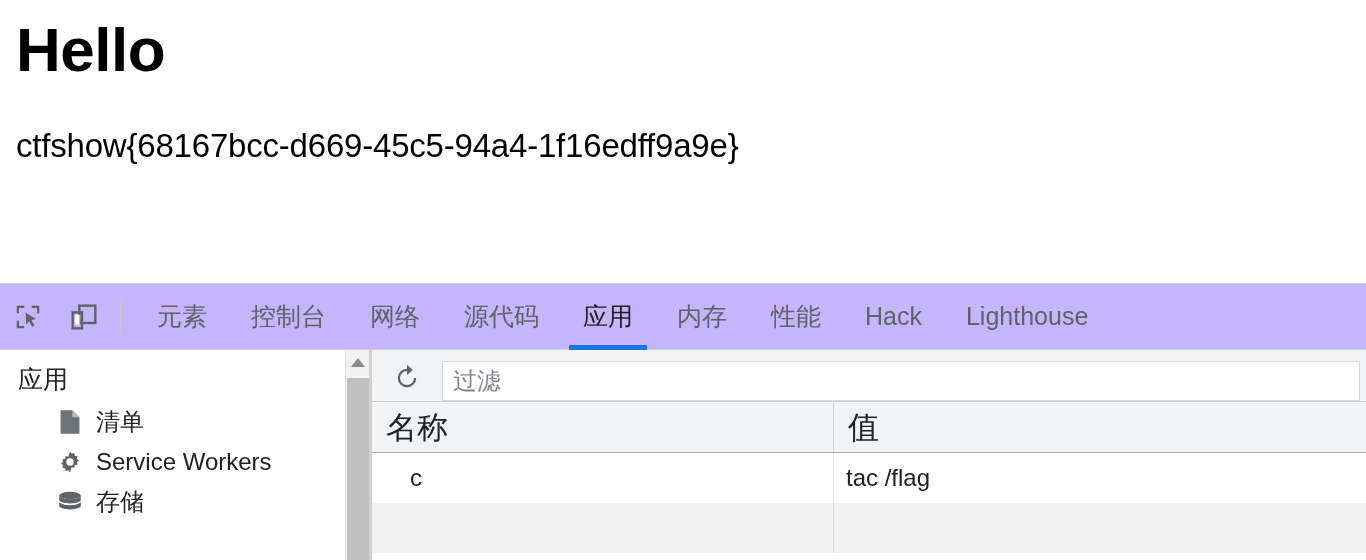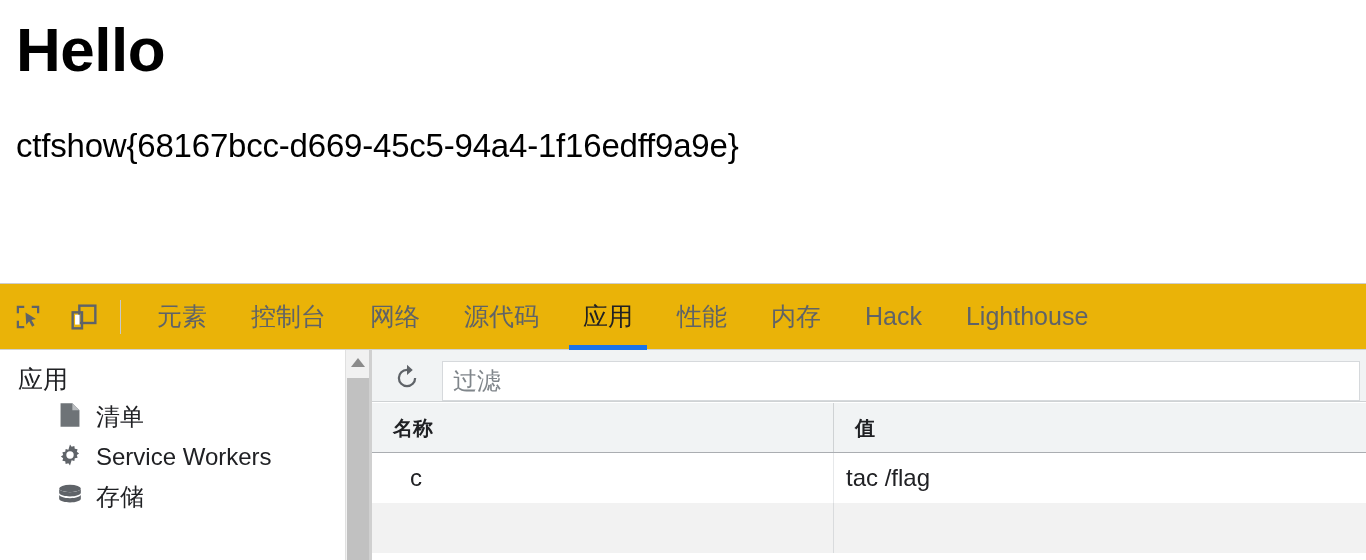--- a/index.html
+++ b/index.html
@@ -49,21 +49,21 @@
     width: 1366px; height: 277px;
     background: #f3f3f3;
     border-top: 1px solid #cdcdcd;
     overflow: hidden;
   }
 
   
   .tabbar {
     position: relative;
     height: 66px;
-    background: #eab308;
+    background: #c4b5fd;
     border-bottom: 1px solid #cfd2d4;
     display: flex;
     align-items: center;
     white-space: nowrap;
   }
   .tool-btn {
     width: 56px; height: 56px;
     display: flex; align-items: center; justify-content: center;
     flex: 0 0 auto;
     cursor: pointer;
@@ -113,21 +113,21 @@
   .sb-header {
     margin: 0;
     padding: 14px 0 8px 18px;
     font-size: 25px;
     font-weight: normal;
     color: #202124;
     line-height: 30px;
   }
   .sb-item {
     display: flex;
-    align-items: flex-start;
+    align-items: center;
     height: 40px;
     padding-left: 57px;
     cursor: pointer;
   }
   .sb-icon {
     width: 26px; height: 26px;
     flex: 0 0 26px;
     margin-right: 13px;
     display: flex; align-items: center; justify-content: center;
   }
@@ -215,27 +215,26 @@
   }
   .ct-head {
     display: flex;
     height: 50px;
     background: #f1f3f4;
     border-bottom: 1px solid #aaadb1;
     flex: 0 0 50px;
   }
   .ct-th {
     display: flex; align-items: center;
-    padding-left: 21px;
-    font-size: 20px;
+    padding-left: 14px;
+    font-size: 31px;
     color: #202124;
     border-right: 1px solid #cfd2d4;
     cursor: pointer;
     line-height: 1;
-    font-weight: bold;
   }
   .ct-th.col-name { width: 462px; flex: 0 0 462px; }
   .ct-th.col-value { flex: 1 1 auto; border-right: none; }
 
   .ct-row {
     display: flex;
     height: 50px;
     flex: 0 0 50px;
     background: #ffffff;
     cursor: pointer;
@@ -291,24 +290,24 @@
     <div class="tab">
       <span>网络</span>
     </div>
     <div class="tab">
       <span>源代码</span>
     </div>
     <div class="tab active">
       <span>应用</span>
     </div>
     <div class="tab">
+      <span>内存</span>
+    </div>
+    <div class="tab">
       <span>性能</span>
-    </div>
-    <div class="tab">
-      <span>内存</span>
     </div>
     <div class="tab">
       <span>Hack</span>
     </div>
     <div class="tab">
       <span>Lighthouse</span>
     </div>
   </div>
 
   <div class="dt-body">

